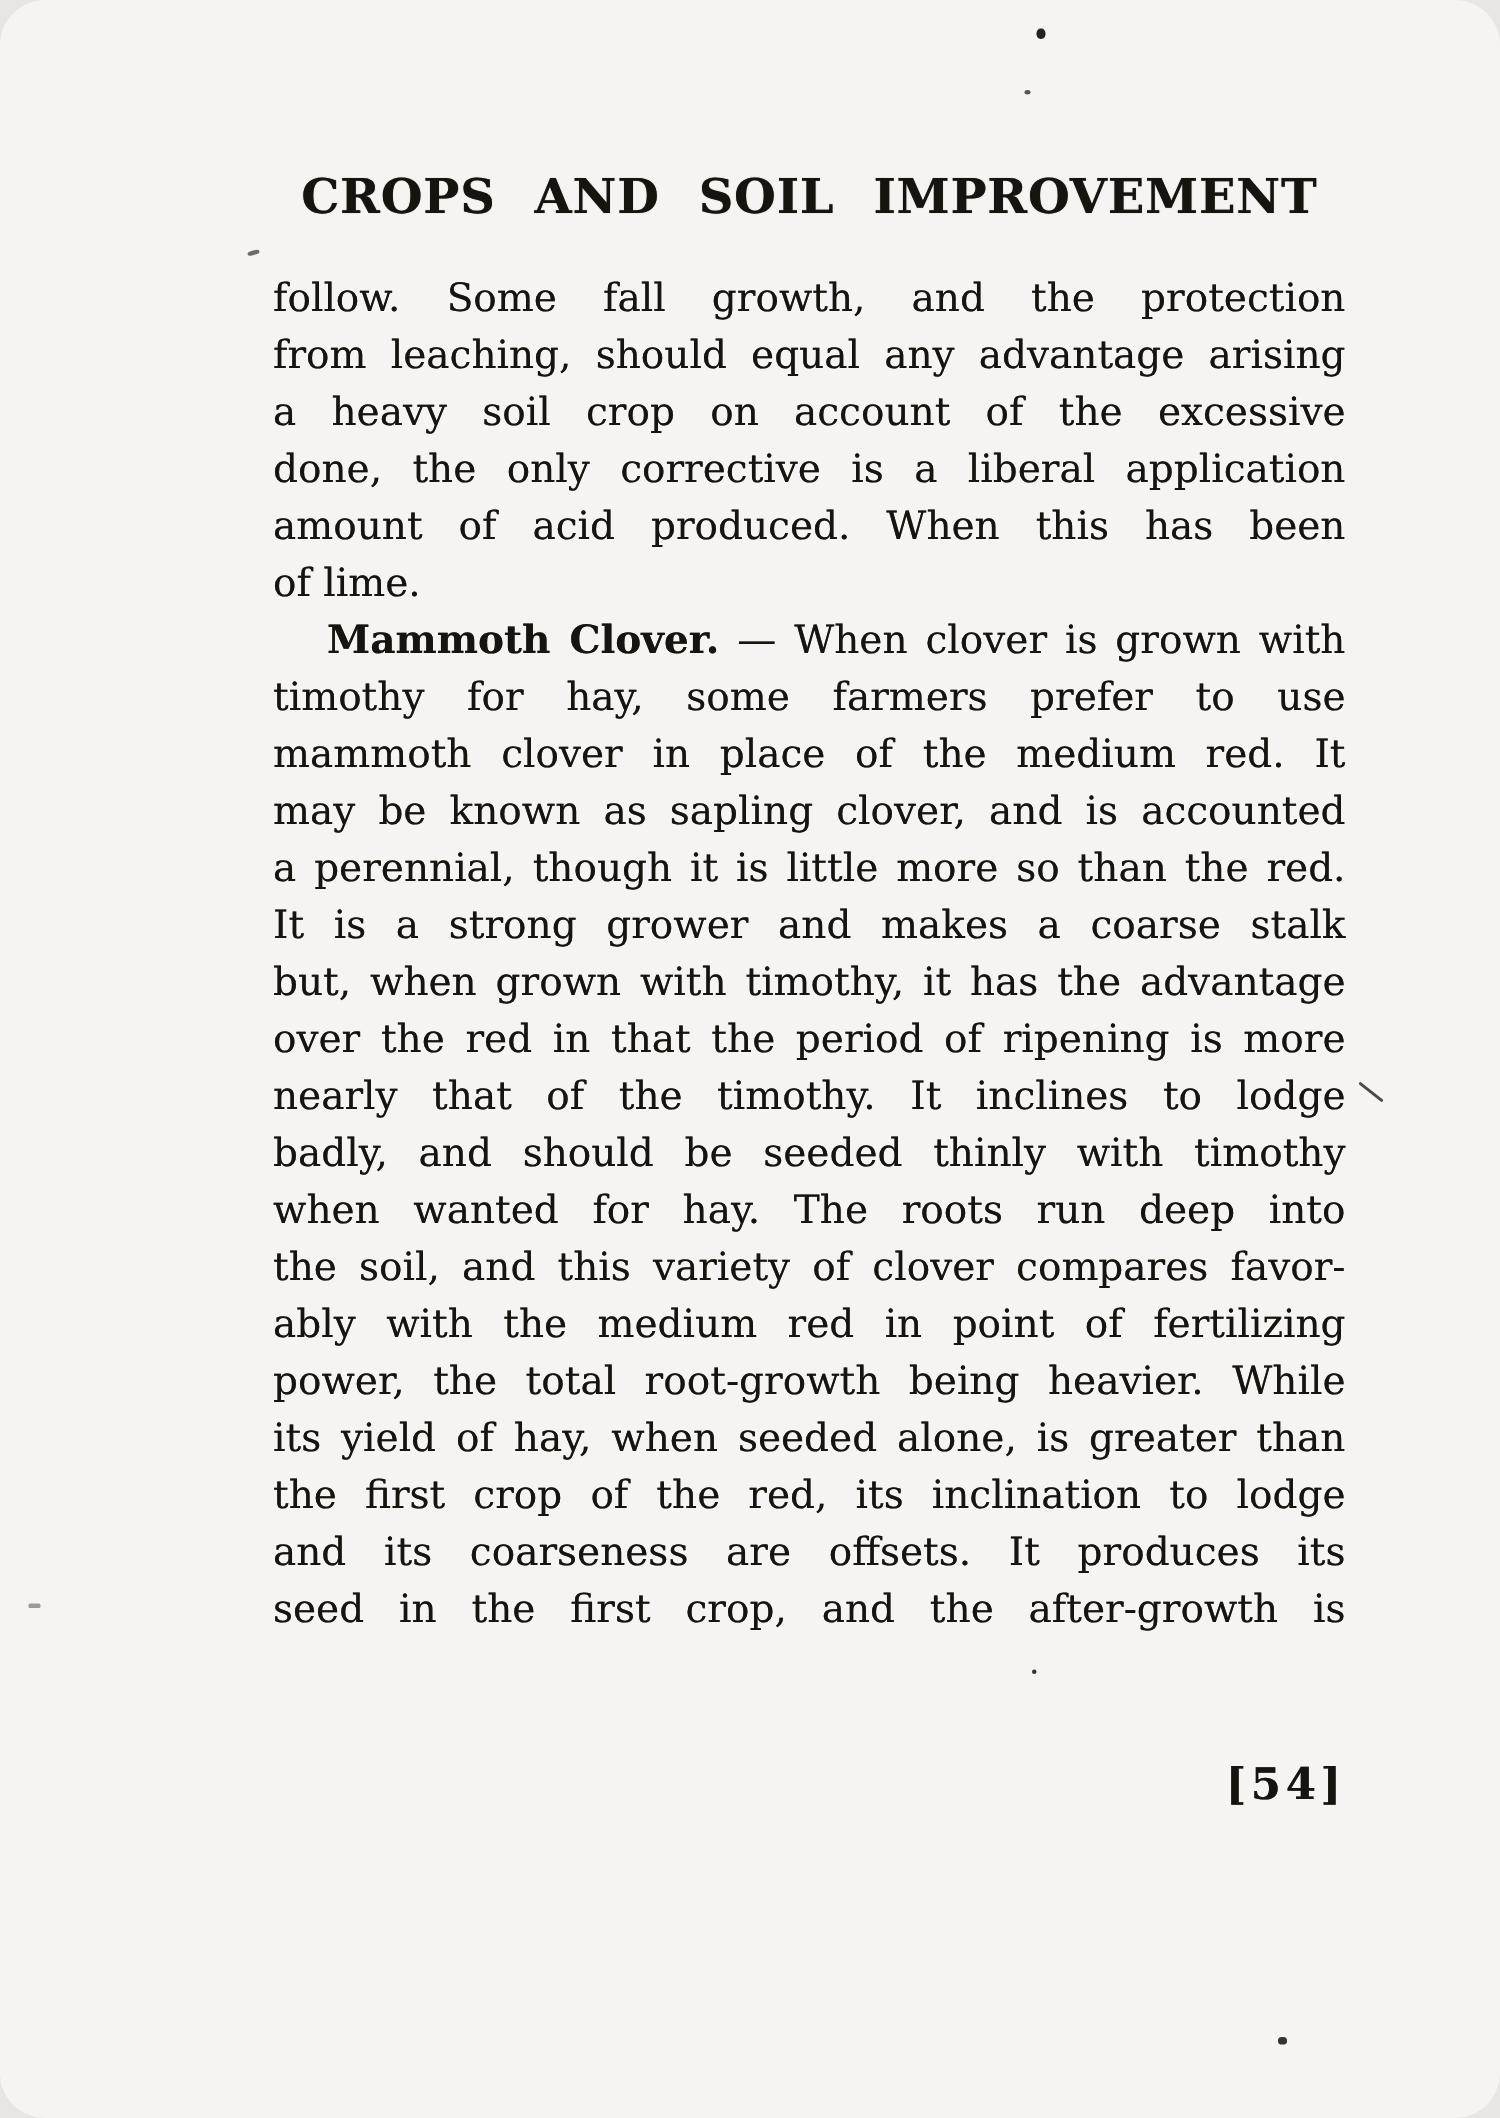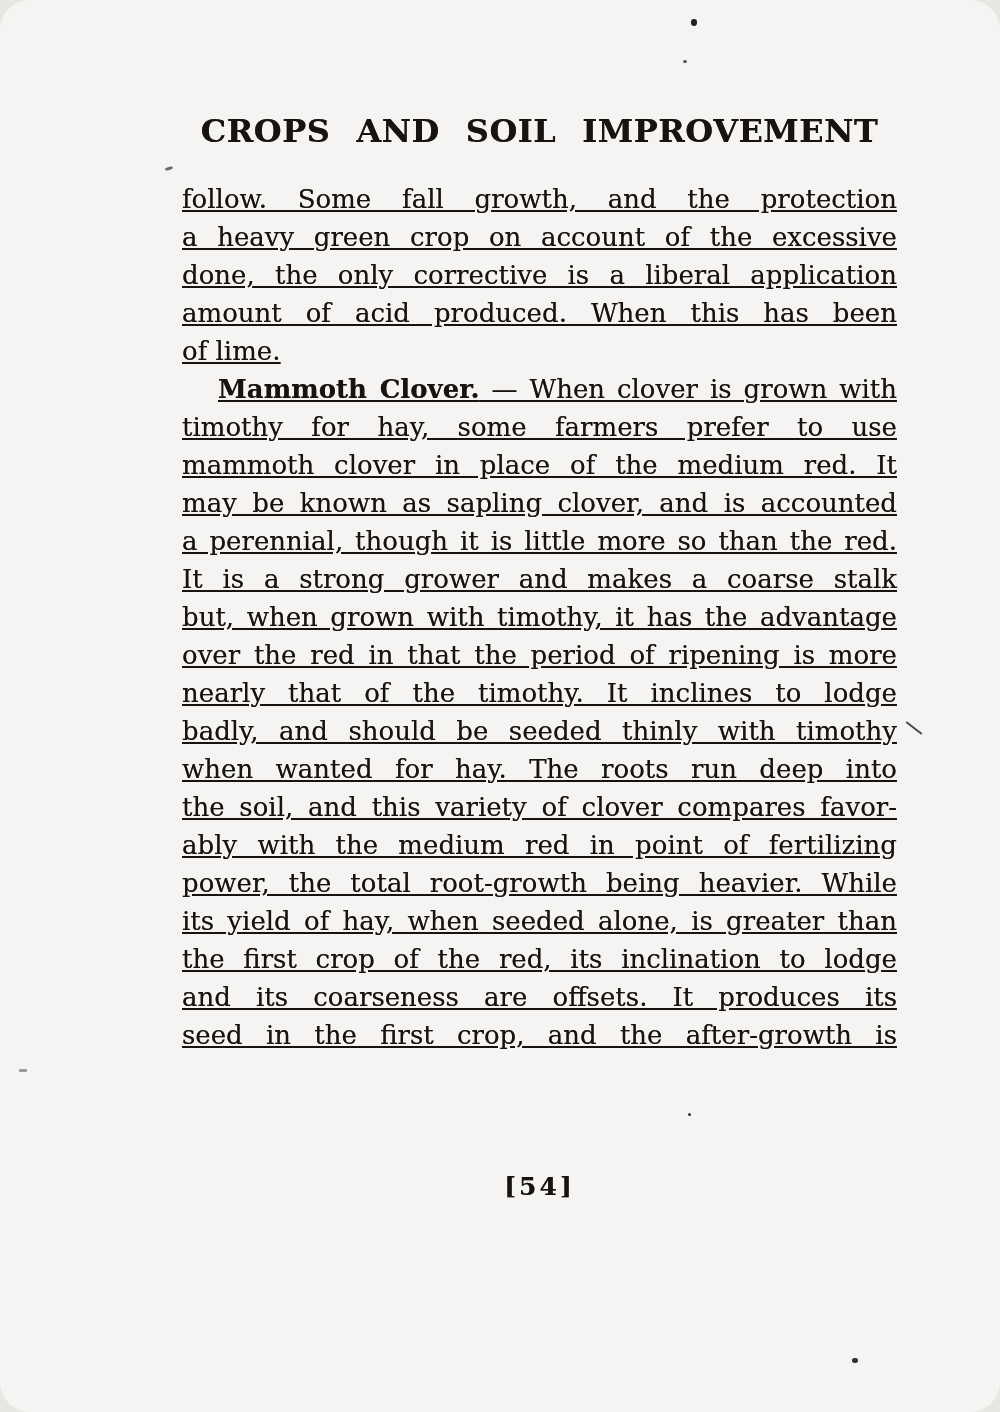--- a/index.html
+++ b/index.html
@@ -29,59 +29,60 @@
   }
   .page-body {
     position: absolute;
     top: 180px;
     left: 182px;
     width: 715px;
     font-size: 26px;
     line-height: 38px;
     text-shadow: 0 0 0.4px rgba(20,16,10,0.65);
   }
-  .paragraph { margin: 0; text-decoration: underline; }
+  .paragraph { margin: 0; }
   .line {
     text-align: justify;
     text-align-last: justify;
     -moz-text-align-last: justify;
     white-space: normal;
     height: 38px;
     overflow: visible;
   }
   .line.no-just {
     text-align: center;
     text-align-last: left;
     -moz-text-align-last: left;
   }
   .line.indent { text-indent: 36px; }
   .line b { font-weight: bold; }
   .folio {
     position: absolute;
     top: 1172px;
     left: 182px;
     width: 715px;
-    text-align: center;
-    font-size: 25px;
+    text-align: right;
+    font-size: 29px;
     font-weight: bold;
     letter-spacing: 3px;
     text-shadow: 0 0 0.4px rgba(20,16,10,0.65);
   }
   .speck { position: absolute; }
 </style>
 </head>
 <body>
 
 <div class="page">
   <h1 class="page-title">CROPS AND SOIL IMPROVEMENT</h1>
 
   <div class="page-body">
       <div class="paragraph">
         <div class="line">follow. Some fall growth, and the protection</div>
-        <div class="line">a heavy green crop on account of the excessive</div>
+        <div class="line">from leaching, should equal any advantage arising</div>
+        <div class="line">a heavy soil crop on account of the excessive</div>
         <div class="line">done, the only corrective is a liberal application</div>
         <div class="line">amount of acid produced. When this has been</div>
         <div class="line no-just">of lime.</div>
       </div>
       <div class="paragraph">
         <div class="line indent"><b>Mammoth Clover.</b> — When clover is grown with</div>
         <div class="line">timothy for hay, some farmers prefer to use</div>
         <div class="line">mammoth clover in place of the medium red. It</div>
         <div class="line">may be known as sapling clover, and is accounted</div>
         <div class="line">a perennial, though it is little more so than the red.</div>

